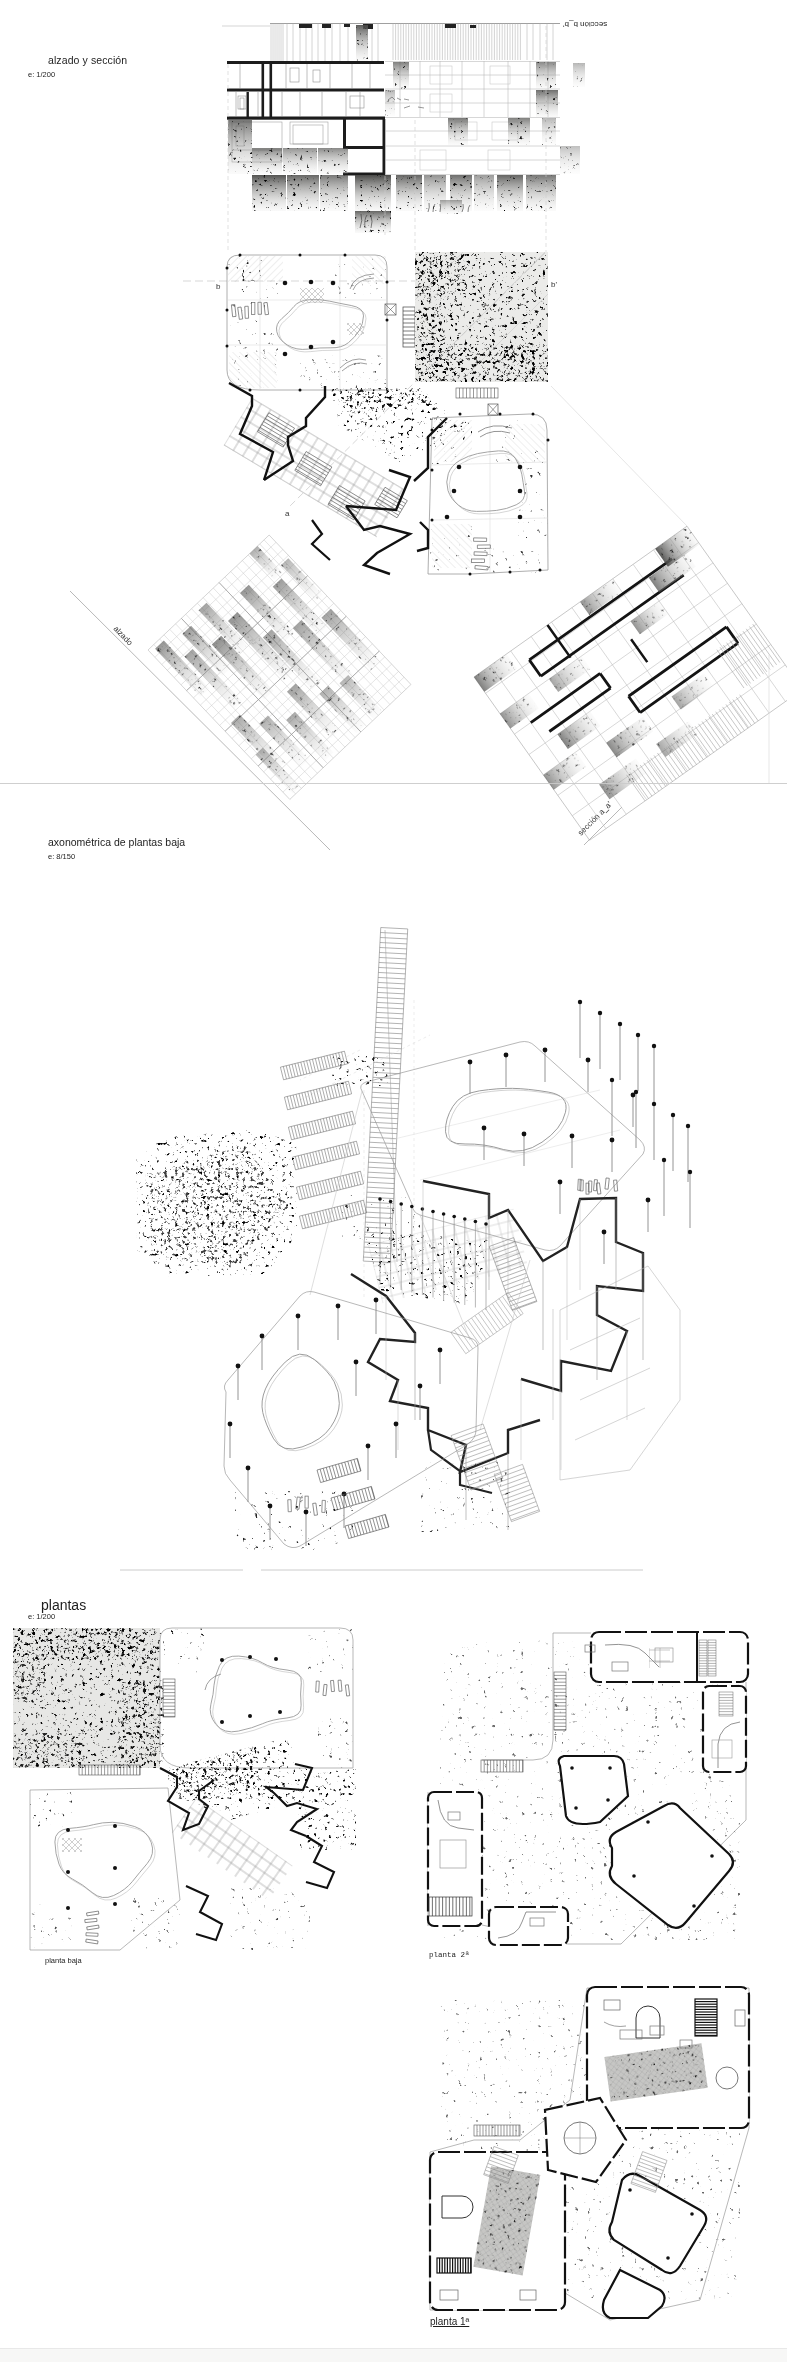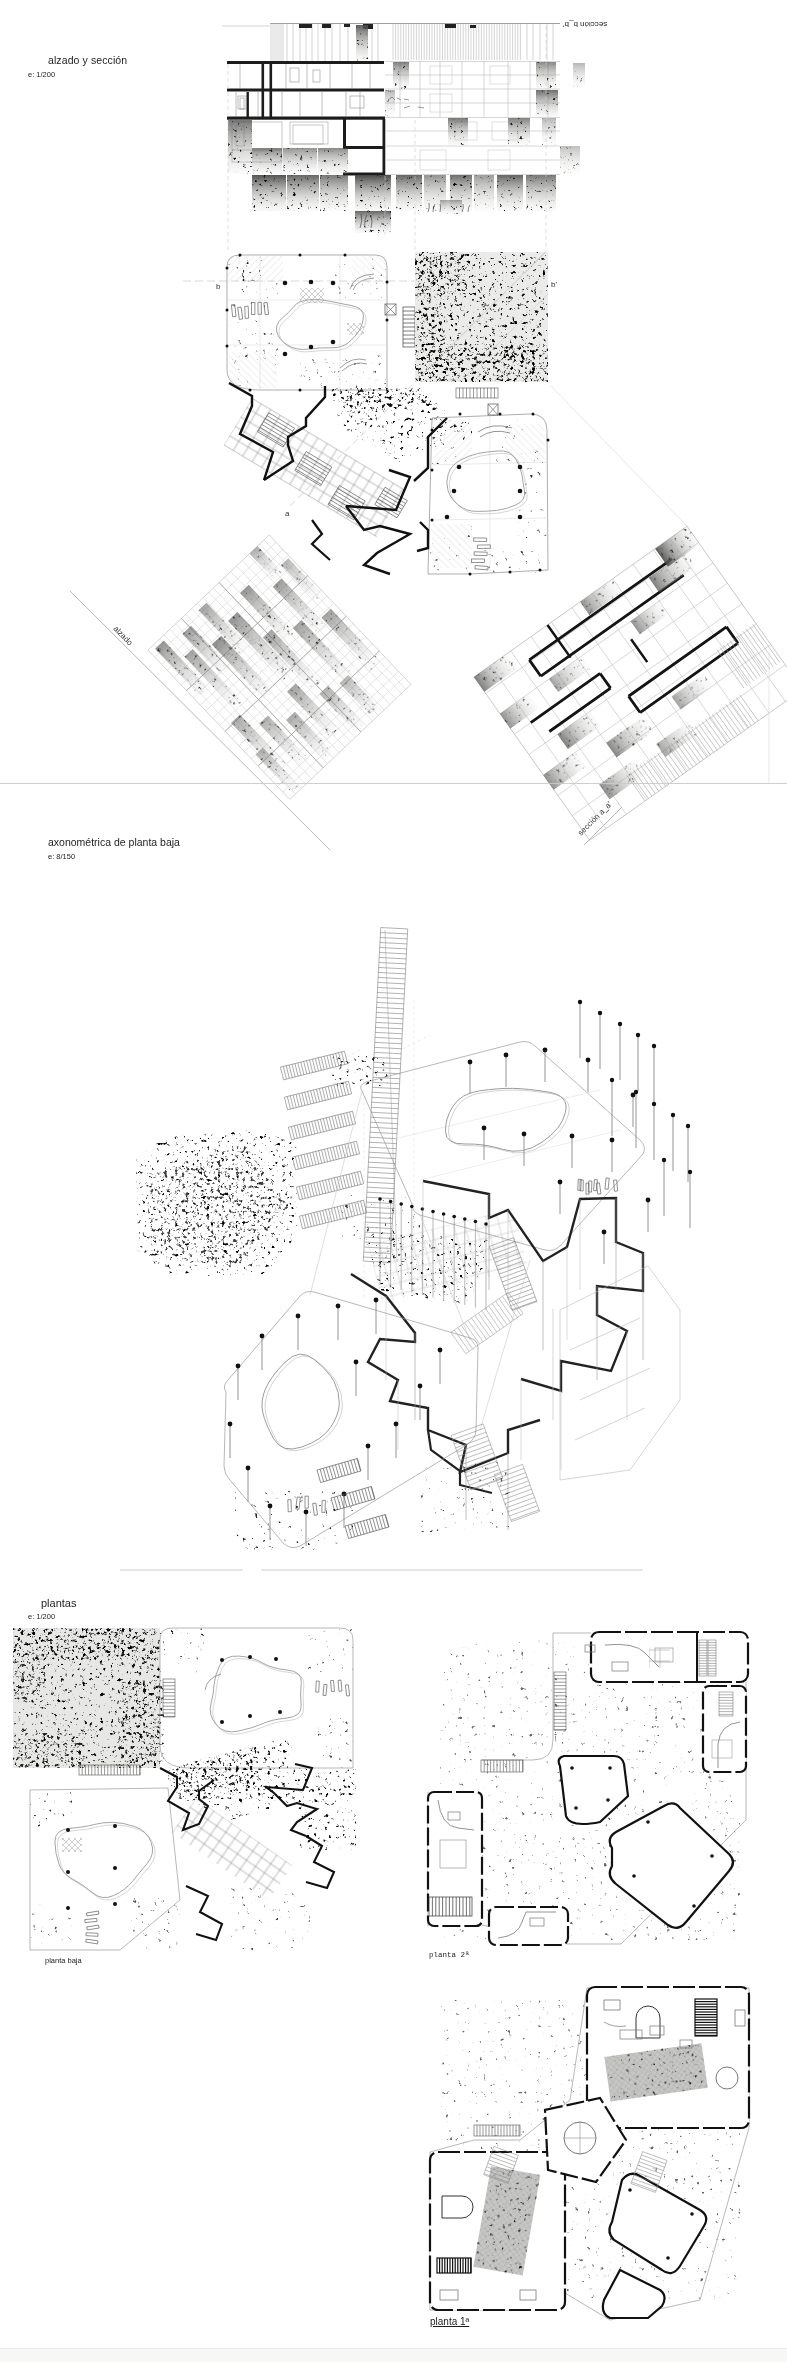--- a/index.html
+++ b/index.html
@@ -1783,25 +1783,25 @@
 <g>
         <rect x="0" y="2349" width="787" height="13" fill="#f7f7f6"></rect>
         <line x1="0" y1="2348.5" x2="787" y2="2348.5" stroke="#e2e2e2" stroke-width="0.8"></line>
       </g>
 </svg>
 
 <div class="lbl" style="left:28px;top:54px;font-size:10.5px;letter-spacing:0.1px;margin-left:20px;">alzado y sección</div>
 
 <div class="lbl" style="left:28px;top:70px;font-size:7.5px;">e: 1/200</div>
 
-<div class="lbl" style="left:48px;top:836px;font-size:10.5px;">axonométrica de planta baja</div>
+<div class="lbl" style="left:48px;top:836px;font-size:10.5px;">axonométrica de plantas baja</div>
 
 <div class="lbl" style="left:48px;top:852px;font-size:7.5px;">e: 8/150</div>
 
-<div class="lbl" style="left:28px;top:1597px;font-size:11px;padding-left:13px;">plantas</div>
+<div class="lbl" style="left:28px;top:1597px;font-size:14px;padding-left:13px;">plantas</div>
 
 <div class="lbl" style="left:28px;top:1612px;font-size:7.5px;">e: 1/200</div>
 
 <div class="lbl" style="left:45px;top:1956px;font-size:7.5px;">planta baja</div>
 
 <div class="lbl" style="left:429px;top:1951px;font-size:7.5px;font-family:Liberation Mono, monospace;">planta 2ª</div>
 
 <div class="lbl" style="left:430px;top:2316px;font-size:10px;text-decoration:underline;">planta 1ª</div>
 
 <div class="lbl" style="left:563px;top:20px;font-size:8px;transform:rotate(180deg);">sección b_b'</div>

